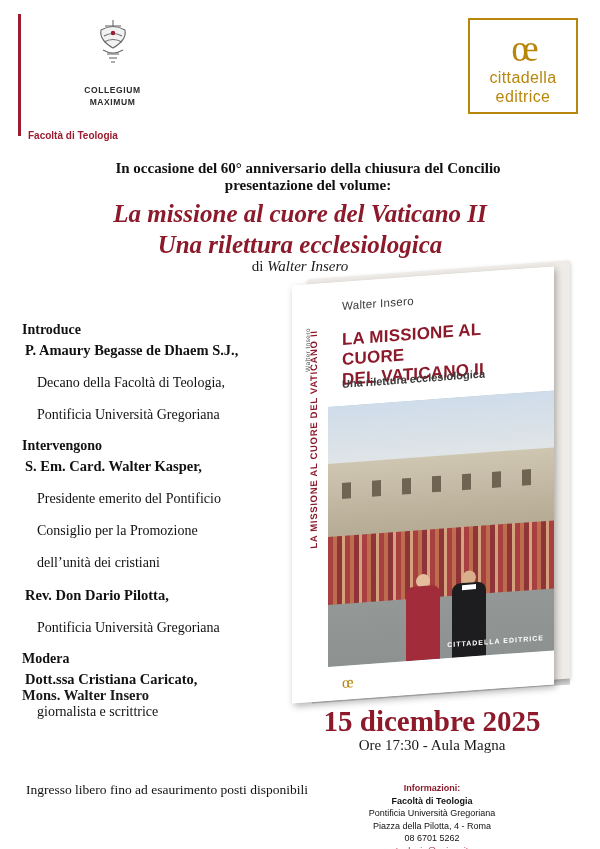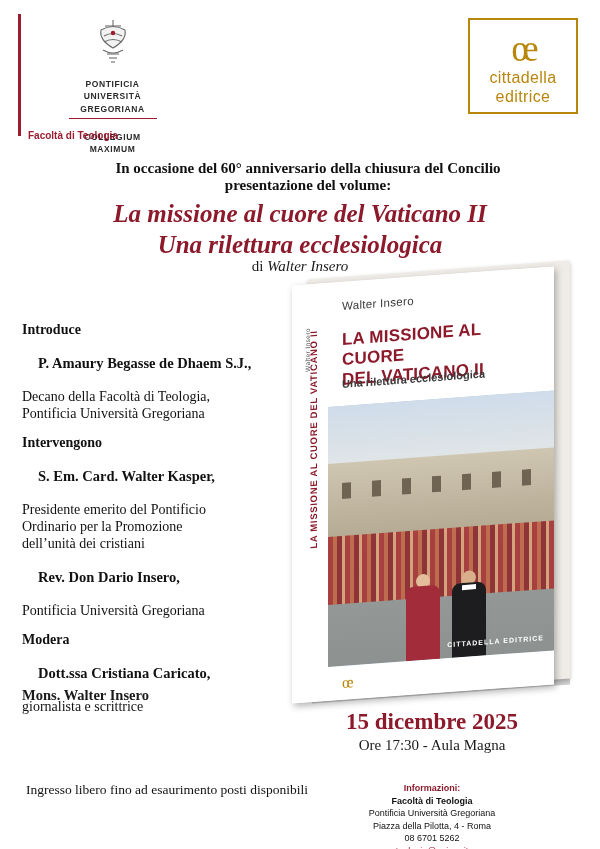--- a/index.html
+++ b/index.html
@@ -167,27 +167,27 @@
     font-size: 14px;
     font-weight: bold;
     margin: 0 0 3px 0;
     color: #111;
   }
   .person {
     font-size: 14.5px;
     font-weight: bold;
     line-height: 18px;
     color: #111;
-    margin: 16px;
+    margin: 3px;
   }
   .detail {
     font-size: 14px;
     line-height: 17px;
     color: #111;
-    margin: 0;
+    margin: 15px;
   }
   .group { margin-bottom: 13px; }
   .group.last { margin-bottom: 0; }
 
   .presence {
     position: absolute;
     left: 22px;
     top: 686px;
     width: 270px;
     font-size: 14.5px;
@@ -400,21 +400,21 @@
 
   
   .date-block {
     position: absolute;
     right: 18px;
     top: 708px;
     width: 300px;
     text-align: center;
   }
   .date-main {
-    font-size: 23px;
+    font-size: 29px;
     font-weight: bold;
     color: #8c1a2b;
     line-height: 27px;
   }
   .date-sub {
     font-size: 15px;
     color: #1a1a1a;
     line-height: 20px;
   }
   .info-block {
@@ -454,26 +454,20 @@
             <path d="M13 20 q9 -5 18 0"></path>
             <path d="M13 26 q9 -5 18 0"></path>
             <circle cx="22" cy="17" r="2.2" fill="#9b1b2f" stroke="none"></circle>
             <path d="M12 34 q10 6 20 0"></path>
             <path d="M16 38 L28 38"></path>
             <path d="M18 42 L26 42"></path>
             <path d="M20 46 L24 46"></path>
           </g>
         </svg>
       </div>
-      <div class="uni-name">
-        <span>PONTIFICIA</span><br>
-        <span>UNIVERSITÀ</span><br>
-        <span>GREGORIANA</span>
-        <span class="sep"></span>
-      </div>
       <div class="collegium">
         <span>COLLEGIUM</span><br>
         <span>MAXIMUM</span>
       </div>
     </div>
 
     <div class="facolta">Facoltà di Teologia</div>
 
     <div class="publisher">
       <div class="oe-mark">œ</div>
@@ -501,26 +495,26 @@
       <div class="role">Introduce</div>
       <div class="person">P. Amaury Begasse de Dhaem S.J.,</div>
       <div class="detail">Decano della Facoltà di Teologia,</div>
       <div class="detail">Pontificia Università Gregoriana</div>
     </div>
 
     <div class="group">
       <div class="role">Intervengono</div>
       <div class="person">S. Em. Card. Walter Kasper,</div>
       <div class="detail">Presidente emerito del Pontificio</div>
-      <div class="detail">Ordinario per la Promozione</div>
+      <div class="detail">Consiglio per la Promozione</div>
       <div class="detail">dell’unità dei cristiani</div>
     </div>
 
     <div class="group">
-      <div class="person">Rev. Don Dario Insero,</div>
+      <div class="person">Rev. Don Dario Pilotta,</div>
       <div class="detail">Pontificia Università Gregoriana</div>
     </div>
 
     <div class="group last">
       <div class="role">Modera</div>
       <div class="person">Dott.ssa Cristiana Caricato,</div>
       <div class="detail">giornalista e scrittrice</div>
     </div>
   </div>
 

